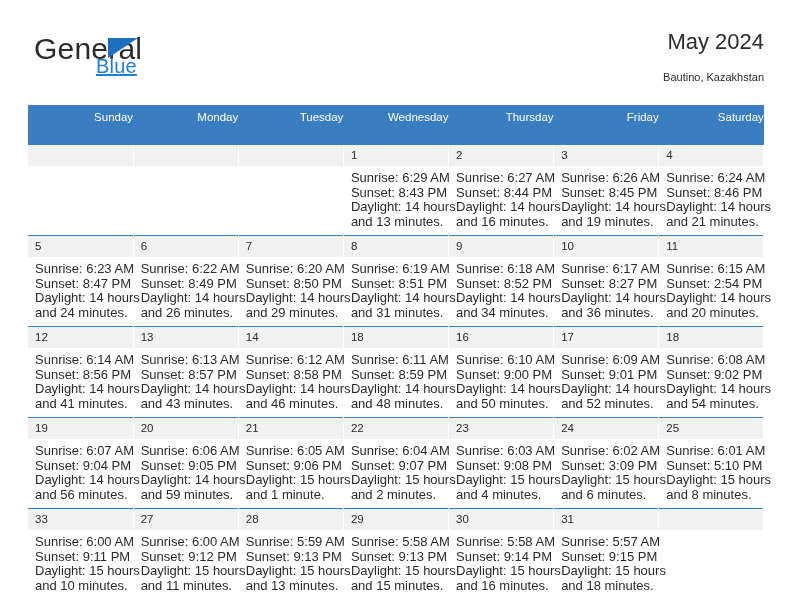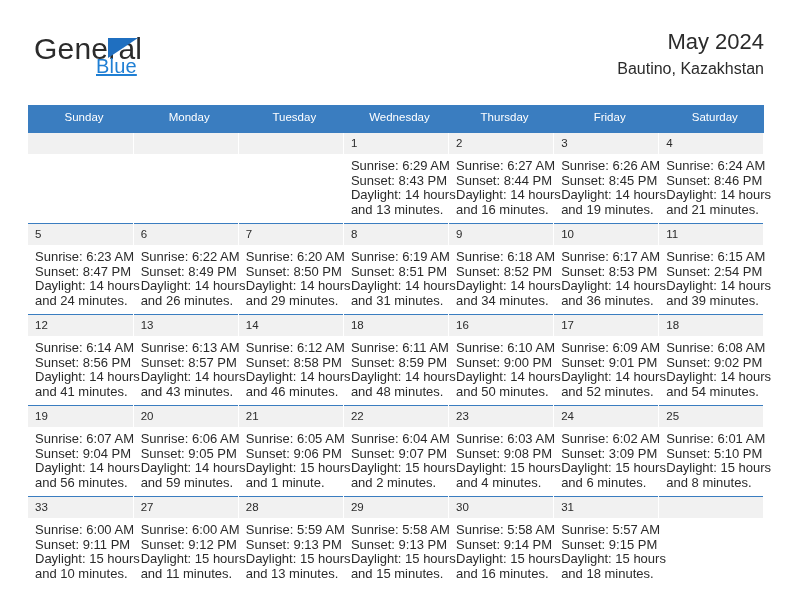--- a/index.html
+++ b/index.html
@@ -71,45 +71,45 @@
     top: 0;
     text-align: right;
   }
   .cal-title {
     font-size: 22px;
     color: #2b2b2b;
     line-height: 32px;
     white-space: nowrap;
   }
   .cal-sub {
-    font-size: 16px;
+    font-size: 11px;
     color: #2b2b2b;
     line-height: 20px;
-    margin-top: 1px;
+    margin-top: 9px;
     white-space: nowrap;
   }
 
   
   .calendar {
     position: absolute;
     left: 28px;
     top: 105px;
     width: 736px;
     border-collapse: collapse;
     table-layout: fixed;
   }
   .calendar col { width: 105.14px; }
 
   thead th {
     background: #3a7dc0;
     color: #ffffff;
     font-size: 11.5px;
     font-weight: normal;
-    text-align: center;
-    padding: 5px 0 10px 7px;
+    text-align: right;
+    padding: 5px 0 22px 7px;
     height: 13px;
     border: none;
   }
 
   tbody td {
     vertical-align: top;
     padding: 0;
     height: 90px;
     border-top: 1px solid #3a7dc0;
     border-right: 1px solid #ffffff;
@@ -268,32 +268,32 @@
               <div>Sunrise: 6:18 AM</div>
               <div>Sunset: 8:52 PM</div>
               <div>Daylight: 14 hours</div>
               <div>and 34 minutes.</div>
             </div>
           </td>
           <td>
             <span class="daynum">10</span>
             <div class="info">
               <div>Sunrise: 6:17 AM</div>
-              <div>Sunset: 8:53 PM</div>
+              <div>Sunset: 8:27 PM</div>
               <div>Daylight: 14 hours</div>
               <div>and 36 minutes.</div>
             </div>
           </td>
           <td>
             <span class="daynum">11</span>
             <div class="info">
               <div>Sunrise: 6:15 AM</div>
               <div>Sunset: 2:54 PM</div>
               <div>Daylight: 14 hours</div>
-              <div>and 39 minutes.</div>
+              <div>and 20 minutes.</div>
             </div>
           </td>
         </tr>
         <tr>
           <td>
             <span class="daynum">12</span>
             <div class="info">
               <div>Sunrise: 6:14 AM</div>
               <div>Sunset: 8:56 PM</div>
               <div>Daylight: 14 hours</div>

